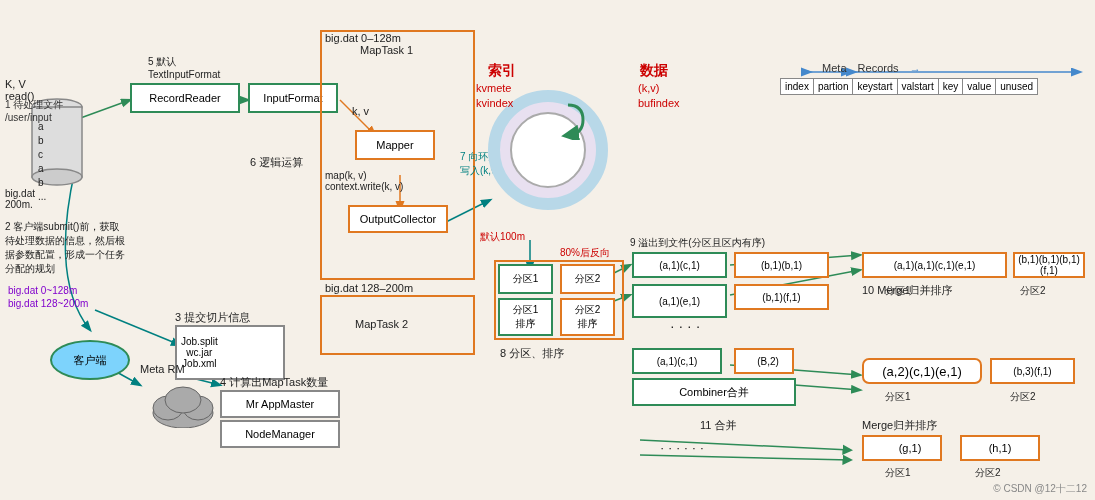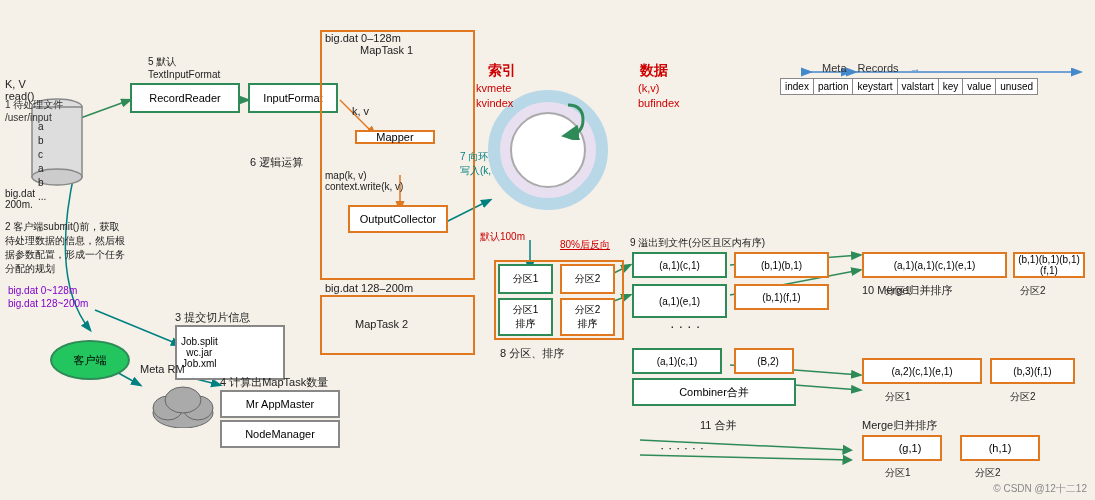--- a/index.html
+++ b/index.html
@@ -41,21 +41,21 @@
       position: absolute;
       top: 0; left: 0;
       width: 1095px;
       height: 500px;
       pointer-events: none;
     }
     .ellipse {
       position: absolute;
       border-radius: 50%;
       border: 2px solid #2e8b57;
-      background: #22c55e;
+      background: #7dd3fc;
       display: flex;
       align-items: center;
       justify-content: center;
       font-size: 11px;
     }
     .index-table {
       position: absolute;
       border-collapse: collapse;
       font-size: 10px;
     }
@@ -164,21 +164,21 @@
 
   <div class="text-label" style="left:148px;top:55px;font-size:10px;">5 默认<br>TextInputFormat</div>
 
   <div class="text-label" style="left:352px;top:105px;font-size:11px;">k, v</div>
 
   <div class="box box-orange" style="left:320px;top:30px;width:155px;height:250px;background:transparent;">
   </div>
   <div class="text-label" style="left:325px;top:32px;font-size:11px;">big.dat 0–128m</div>
   <div class="text-label" style="left:360px;top:44px;font-size:11px;">MapTask 1</div>
 
-  <div class="box box-orange" style="left:355px;top:130px;width:80px;height:14px;font-size:11px;text-align:right;">
+  <div class="box box-orange" style="left:355px;top:130px;width:80px;height:30px;font-size:11px;text-align:right;">
     <span>Mapper</span>
   </div>
 
   <div class="box box-orange" style="left:348px;top:205px;width:100px;height:28px;font-size:11px;">
     <span>OutputCollector</span>
   </div>
 
   <div class="text-label" style="left:325px;top:170px;font-size:10px;">map(k, v)<br>context.write(k, v)</div>
 
   <div class="text-label" style="left:250px;top:155px;font-size:11px;">6 逻辑运算</div>
@@ -221,21 +221,21 @@
   <div class="text-label" style="left:220px;top:375px;font-size:11px;">4 计算出MapTask数量</div>
   <div class="box box-gray" style="left:220px;top:390px;width:120px;height:28px;font-size:11px;">
     <span>Mr AppMaster</span>
   </div>
   <div class="box box-gray" style="left:220px;top:420px;width:120px;height:28px;font-size:11px;">
     <span>NodeManager</span>
   </div>
 
   <div class="text-label" style="left:460px;top:150px;font-size:10px;color:#008080;">7 向环形缓冲区<br>写入(k,v)数据</div>
   <div class="text-label" style="left:480px;top:230px;font-size:10px;color:#cc0000;">默认100m</div>
-  <div class="text-label" style="left:560px;top:238px;font-size:10px;color:#cc0000;text-decoration:underline;">80%后反向</div>
+  <div class="text-label" style="left:560px;top:246px;font-size:10px;color:#cc0000;">80%后反向</div>
 
   <div style="position:absolute;left:488px;top:90px;width:120px;height:120px;border-radius:50%;border:12px solid #b8d8e8;background:#e8e0f0;">
   </div>
   <div style="position:absolute;left:510px;top:112px;width:76px;height:76px;border-radius:50%;background:white;border:2px solid #aaa;">
   </div>
 
   <div style="position:absolute;left:548px;top:100px;">
     <svg width="40" height="40" viewBox="0 0 40 40">
       <path d="M20 5 Q35 5 35 20 Q35 33 22 35" stroke="#2e8b57" stroke-width="3" fill="none" marker-end="url(#arr-ring)"></path>
       <defs>
@@ -322,21 +322,21 @@
   <div class="box box-green" style="left:632px;top:348px;width:90px;height:26px;font-size:10px;">
     <span>(a,1)(c,1)</span>
   </div>
   <div class="box box-orange" style="left:734px;top:348px;width:60px;height:26px;font-size:10px;padding-left:8px;">
     <span>(B,2)</span>
   </div>
   <div class="box box-green" style="left:632px;top:378px;width:164px;height:28px;font-size:11px;">
     <span>Combiner合并</span>
   </div>
 
-  <div class="box box-orange" style="left:862px;top:358px;width:120px;height:26px;font-size:10px;">
+  <div class="box box-orange" style="left:862px;top:358px;width:120px;height:26px;font-size:13px;border-radius:7px;">
     <span>(a,2)(c,1)(e,1)</span>
   </div>
   <div class="box box-orange" style="left:990px;top:358px;width:85px;height:26px;font-size:10px;">
     <span>(b,3)(f,1)</span>
   </div>
 
   <div class="text-label" style="left:885px;top:284px;font-size:10px;">分区1</div>
   <div class="text-label" style="left:1020px;top:284px;font-size:10px;">分区2</div>
   <div class="text-label" style="left:885px;top:390px;font-size:10px;">分区1</div>
   <div class="text-label" style="left:1010px;top:390px;font-size:10px;">分区2</div>

